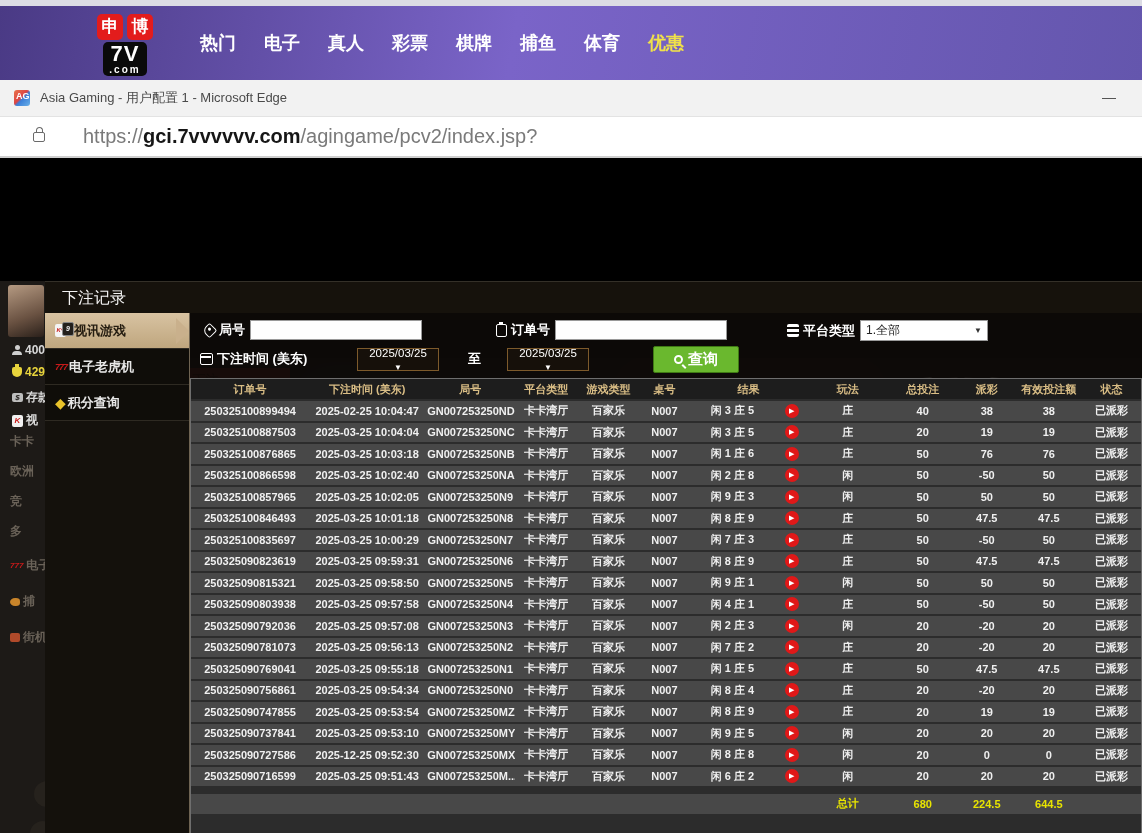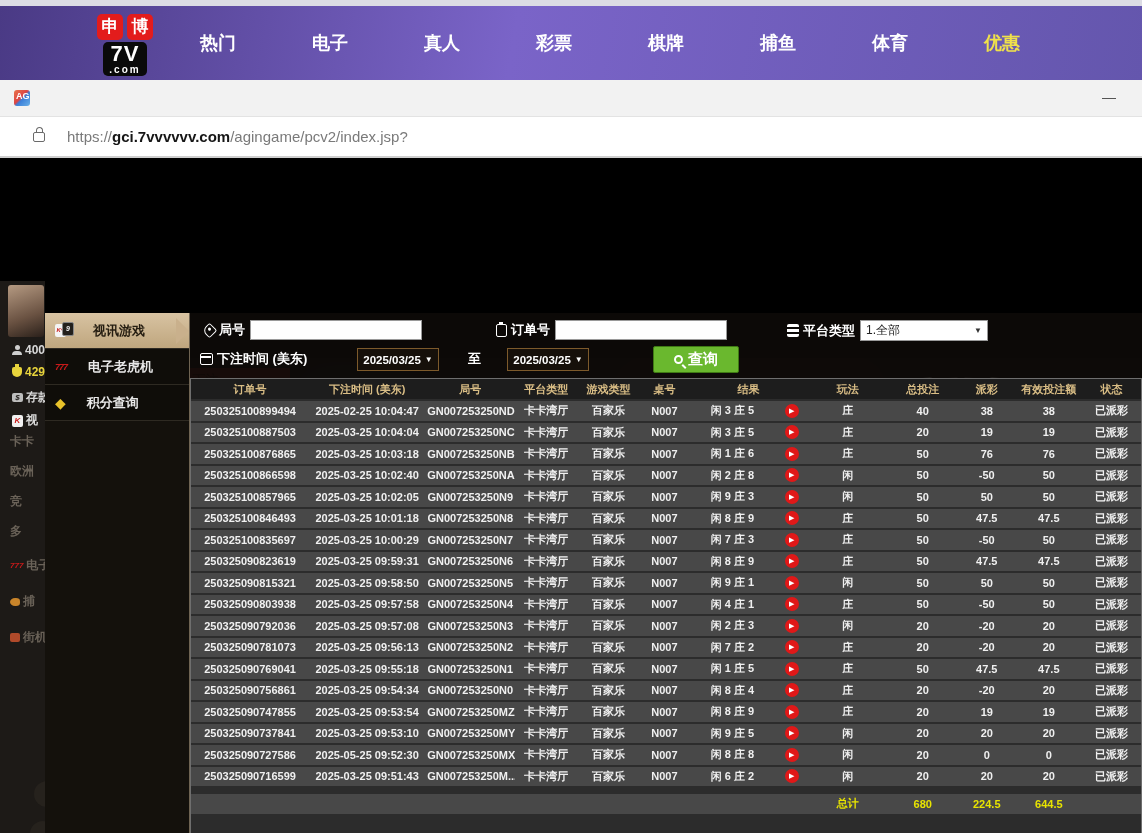--- a/index.html
+++ b/index.html
@@ -10,37 +10,37 @@
   
   .top-line { position:absolute; left:0; top:0; width:1142px; height:6px; background:#dcdce4; }
   .site-nav { position:absolute; left:0; top:6px; width:1142px; height:74px;
     background:linear-gradient(100deg,#4a3a85 0%,#7a64c8 45%,#6456ad 100%); display:flex; align-items:center; }
   .brand { position:absolute; left:75px; top:8px; width:100px; text-align:center; }
   .brand-badges { display:flex; gap:4px; justify-content:center; }
   .badge { width:26px; height:26px; background:#e31c1c; border-radius:5px; color:#fff; font-size:17px; font-weight:bold; line-height:26px; text-align:center; }
   .brand-block { margin-top:2px; background:#0a0a0a; border-radius:5px; padding:1px 6px 2px; display:inline-block; }
   .brand-name { color:#fff; font-size:22px; font-weight:900; letter-spacing:1px; line-height:22px; }
   .brand-tld { color:#fff; font-size:10px; font-weight:700; letter-spacing:2px; line-height:9px; }
-  .nav-items { display:flex; margin-left:200px; gap:76px; }
+  .nav-items { display:flex; margin-left:200px; gap:28px; }
   .nav-item { color:#fff; font-size:18px; font-weight:600; cursor:pointer; }
   .nav-item.hl { color:#f0e14a; }
 
   
   .title-bar { position:absolute; left:0; top:80px; width:1142px; height:37px; background:#f2f2f2; border-bottom:1px solid #e3e3e3; display:flex; align-items:center; }
   .favicon { width:16px; height:16px; margin-left:14px; border-radius:3px;
     background:linear-gradient(135deg,#e8734a 0%,#d44 45%,#3a7fd9 55%,#6ab0e8 100%); position:relative; }
   .favicon span{ position:absolute; left:2px; top:1px; color:#fff; font-size:9px; font-weight:bold; }
   .win-title { margin-left:10px; color:#4a4a4a; font-size:13px; }
   .min-btn { position:absolute; right:22px; top:8px; width:22px; height:20px; color:#555; font-size:14px; text-align:center; line-height:18px; cursor:pointer; }
 
   
   .url-bar { position:absolute; left:0; top:117px; width:1142px; height:41px; background:#fff; border-bottom:2px solid #cfcfcf; display:flex; align-items:center; }
   .lock-icon { width:12px; height:10px; border:1.6px solid #6a6a6a; border-radius:2px; margin-left:33px; position:relative; }
   .lock-icon:before { content:""; position:absolute; left:1.5px; top:-6px; width:5px; height:5px; border:1.6px solid #6a6a6a; border-bottom:none; border-radius:4px 4px 0 0; }
-  .url-text { margin-left:22px; font-size:15px; color:#7a7a7a; }
+  .url-text { margin-left:38px; font-size:20px; color:#7a7a7a; }
   .url-text b { color:#161616; font-weight:700; }
 
   
   .content-bg { position:absolute; left:0; top:158px; width:1142px; height:675px; background:#000; }
   .game-strip { position:absolute; left:0; top:200px; width:1142px; height:81px; background:#171213; overflow:hidden; }
   .blob1 { position:absolute; left:300px; top:10px; width:120px; height:70px; background:#1c3f46; filter:blur(18px); opacity:.7; }
   .blob2 { position:absolute; left:620px; top:5px; width:260px; height:76px; background:#3a1416; filter:blur(22px); opacity:.8; }
   .ag-logo { position:absolute; left:12px; top:28px; }
   .ag-text { color:#3a8fd9; font-size:30px; font-weight:900; font-style:italic; letter-spacing:-1px; text-shadow:0 0 6px #134; }
   .ag-sub { color:#8a8a8a; font-size:6px; letter-spacing:1px; margin-left:4px; }
@@ -81,41 +81,41 @@
   .mini-fish { width:10px; height:8px; background:#c8842a; border-radius:50% 40% 40% 50%; }
   .mini-arcade { width:10px; height:9px; background:#b04a2a; border-radius:2px; }
   .faint-dot { position:absolute; width:26px; height:26px; border-radius:50%; background:#26221d; }
 
   
   .modal { position:absolute; left:45px; top:281px; width:1097px; height:552px; }
   .modal-header { position:absolute; left:0; top:0; width:1097px; height:32px; background:#16120c; border-top:1px solid #343028; }
   .modal-title { color:#f2f2f2; font-size:16px; line-height:32px; margin-left:17px; }
 
   .menu { position:absolute; left:0; top:32px; width:145px; height:520px; background:#14110c; border-right:1px solid #6f6452; }
-  .menu-item { position:relative; height:36px; display:flex; align-items:center; gap:21px; padding-left:10px; background:#0f0d09; border-bottom:1px solid #2e2a22; color:#e8e8e8; font-size:13px; font-weight:600; cursor:pointer; }
+  .menu-item { position:relative; height:36px; display:flex; align-items:center; gap:2px; padding-left:10px; background:#0f0d09; border-bottom:1px solid #2e2a22; color:#e8e8e8; font-size:13px; font-weight:600; cursor:pointer; }
   .menu-item.sel { background:linear-gradient(180deg,#d8c3a2,#bfa67e); color:#241c10; }
   .menu-item.sel:after { content:""; position:absolute; right:-13px; top:5px; border:13px solid transparent; border-left:13px solid #c9b08c; z-index:5; }
   .mi-cards { width:17px; height:15px; position:relative; }
   .mi-cards:before{ content:"K♥"; position:absolute; left:0; top:1px; width:11px; height:13px; background:#f4f4f4; border-radius:2px; color:#c81a1a; font-size:6px; text-align:center; line-height:13px; font-weight:bold; }
   .mi-cards:after{ content:"9"; position:absolute; left:7px; top:-1px; width:10px; height:12px; background:#23201c; border:1px solid #888; border-radius:2px; color:#eee; font-size:7px; text-align:center; line-height:11px; font-weight:bold; }
   .mi-777 { color:#c81a1a; font-size:9px; font-weight:900; font-style:italic; letter-spacing:-1px; }
   .mi-green { width:16px; height:14px; position:relative; }
   .mi-green:before{ content:""; position:absolute; left:0; top:2px; width:10px; height:12px; background:#2e9e3e; border-radius:2px; transform:rotate(-8deg); }
   .mi-green:after{ content:""; position:absolute; left:6px; top:0; width:10px; height:12px; background:#46c454; border-radius:2px; transform:rotate(8deg); }
   .mi-diamond { color:#e8c22a; font-size:14px; line-height:14px; }
   .mi-doc { width:12px; height:14px; background:#f0e6d8; border-radius:2px; position:relative; }
   .mi-doc:before{ content:""; position:absolute; left:2px; top:3px; width:8px; height:1.5px; background:#d07a2a; box-shadow:0 3px 0 #d07a2a,0 6px 0 #d07a2a; }
 
   .filter-panel { position:absolute; left:145px; top:32px; width:952px; height:65px; background:rgba(13,10,7,.94); }
   .f-row { position:absolute; display:flex; align-items:center; }
   .f-label { color:#fff; font-size:13px; font-weight:bold; display:flex; align-items:center; gap:4px; }
   .f-input { width:172px; height:20px; background:#fff; border:1px solid #9a9a9a; font-size:12px; padding:0 4px; color:#222; }
   .f-select { width:128px; height:21px; background:#fff; border:1px solid #9a9a9a; font-size:12px; color:#222; display:flex; align-items:center; justify-content:space-between; padding:0 5px; cursor:pointer; }
   .f-select .car { font-size:8px; color:#333; }
-  .date-btn { width:82px; height:23px; background:#16100a; border:1px solid #7d5a2b; color:#fff; font-size:11.5px; font-weight:bold; display:flex; align-items:center; justify-content:center; gap:4px; cursor:pointer; }
+  .date-btn { width:82px; height:23px; background:#16100a; border:1px solid #7d5a2b; color:#fff; font-size:11.5px; font-weight:normal; display:flex; align-items:center; justify-content:center; gap:4px; cursor:pointer;flex-direction:column; }
   .date-btn .car { font-size:8px; }
   .search-btn { width:86px; height:27px; background:#6ab82e; border:1px solid #3f7a14; border-radius:2px; color:#fff; font-size:15px; font-weight:bold; display:flex; align-items:center; justify-content:center; gap:5px; cursor:pointer; }
   .ic-mag { width:9px; height:9px; border:2px solid #fff; border-radius:50%; position:relative; display:inline-block; }
   .ic-mag:after { content:""; position:absolute; left:7px; top:7px; width:2px; height:5px; background:#fff; transform:rotate(-45deg); }
   .ic-tag { width:11px; height:11px; border:1.6px solid #fff; border-radius:2px 2px 2px 6px; transform:rotate(45deg); position:relative; display:inline-block; }
   .ic-tag:before { content:""; position:absolute; left:1.5px; top:1.5px; width:3px; height:3px; border-radius:50%; background:#fff; }
   .ic-clip { width:11px; height:13px; border:1.6px solid #fff; border-radius:2px; position:relative; display:inline-block; }
   .ic-clip:before { content:""; position:absolute; left:2px; top:-3px; width:4px; height:2.5px; background:#fff; }
   .ic-cal { width:13px; height:12px; border:1.6px solid #fff; border-radius:2px; position:relative; display:inline-block; }
   .ic-cal:before { content:""; position:absolute; left:0; top:2px; width:9.5px; height:1.6px; background:#fff; }
@@ -160,20 +160,21 @@
         <div class="nav-item">捕鱼</div>
         <div class="nav-item">体育</div>
         <div class="nav-item hl">优惠</div>
       </div>
   </div>
 
   <div class="title-bar">
     <div class="favicon">
         <span>AG</span>
       </div>
+    <div class="win-title">Asia Gaming - 用户配置 1 - Microsoft Edge</div>
     <div class="min-btn">—</div>
   </div>
 
   <div class="url-bar">
     <div class="lock-icon"></div>
     <div class="url-text"><span>https://</span><b>gci.7vvvvvv.com</b><span>/agingame/pcv2/index.jsp?</span></div>
   </div>
 
   <div class="content-bg">
     <div class="game-strip">
@@ -250,20 +251,23 @@
         <div class="ls-item dim" style="top: 348px;">
           <i class="mini mini-arcade"></i>
           <span>街机</span>
         </div>
       </div>
     <div class="faint-dot" style="left:34px; top:500px;"></div>
     <div class="faint-dot" style="left:30px; top:540px;"></div>
   </div>
 
   <div class="modal">
+    <div class="modal-header">
+      <div class="modal-title">下注记录</div>
+    </div>
 
     <div class="menu" id="modal-menu">
         <div class="menu-item sel">
           <i class="mi-cards"></i>
           <span>视讯游戏</span>
         </div>
         <div class="menu-item">
           <i class="mi-777">777</i>
           <span>电子老虎机</span>
         </div>
@@ -596,21 +600,21 @@
               <td>闲 9 庄 5</td>
               <td><span class="play-btn">▶</span></td>
               <td>闲</td>
               <td class="num">20</td>
               <td class="num pos">20</td>
               <td class="num">20</td>
               <td class="status">已派彩</td>
             </tr>
             <tr>
               <td>250325090727586</td>
-              <td>2025-05-25 09:52:30</td>
+              <td>2025-12-25 09:52:30</td>
               <td>GN007253250MX</td>
               <td>卡卡湾厅</td>
               <td>百家乐</td>
               <td>N007</td>
               <td>闲 8 庄 8</td>
               <td><span class="play-btn">▶</span></td>
               <td>闲</td>
               <td class="num">20</td>
               <td class="num zero">0</td>
               <td class="num">0</td>

